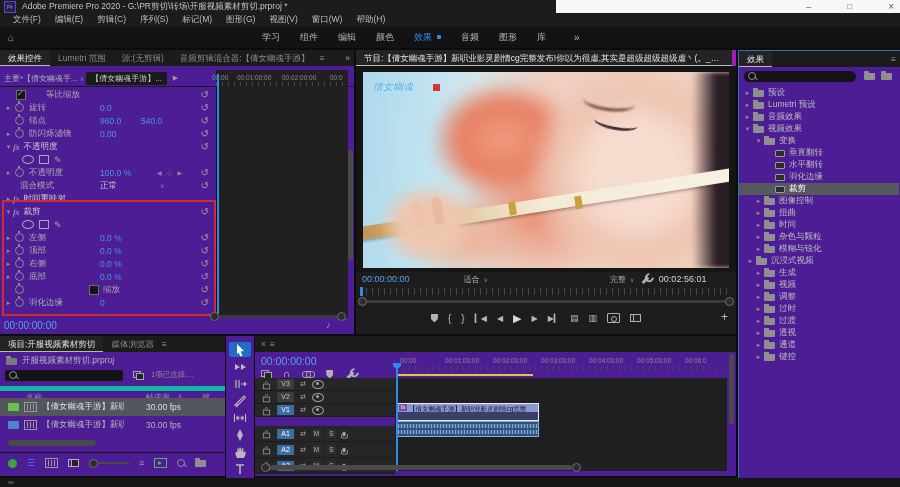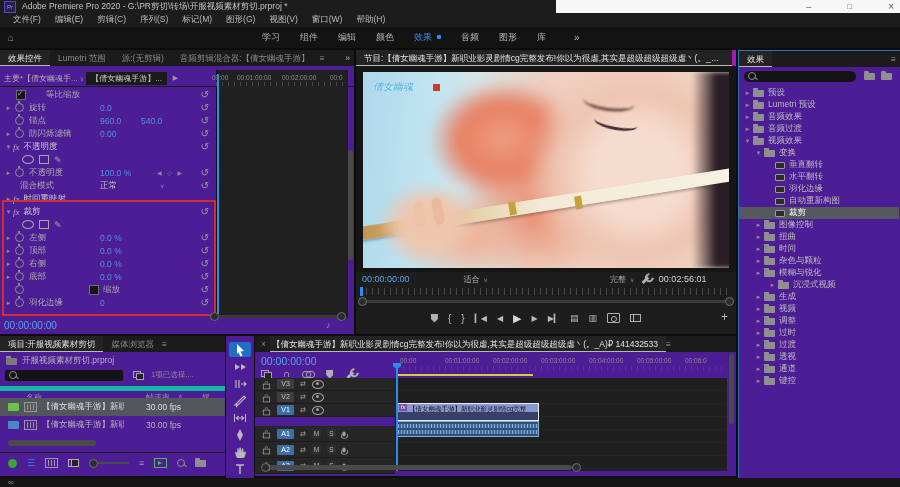--- a/index.html
+++ b/index.html
@@ -373,25 +373,20 @@
         <span class="fold-ic ic"></span>
         <span>Lumetri 预设</span>
       </div>
 
       <div class="fx-item k-folder closed" style="padding-left: 4px;">
         <span class="tw"></span>
         <span class="fold-ic ic"></span>
         <span>音频效果</span>
       </div>
 
-      <div class="fx-item k-folder closed" style="padding-left: 4px;">
-        <span class="tw"></span>
-        <span class="fold-ic ic"></span>
-        <span>音频过渡</span>
-      </div>
 
       <div class="fx-item k-folder open" style="padding-left: 4px;">
         <span class="tw"></span>
         <span class="fold-ic ic"></span>
         <span>视频效果</span>
       </div>
 
       <div class="fx-item k-folder open" style="padding-left: 15px;">
         <span class="tw"></span>
         <span class="fold-ic ic"></span>
@@ -409,25 +404,20 @@
         <span class="fold-ic ic"></span>
         <span>水平翻转</span>
       </div>
 
       <div class="fx-item k-effect" style="padding-left: 26px;">
         <span class="tw"></span>
         <span class="fold-ic ic"></span>
         <span>羽化边缘</span>
       </div>
 
-      <div class="fx-item k-effect" style="padding-left: 26px;">
-        <span class="tw"></span>
-        <span class="fold-ic ic"></span>
-        <span>自动重新构图</span>
-      </div>
 
       <div class="fx-item selected k-effect" style="padding-left: 26px;">
         <span class="tw"></span>
         <span class="fold-ic ic"></span>
         <span>裁剪</span>
       </div>
 
       <div class="fx-item k-folder closed" style="padding-left: 15px;">
         <span class="tw"></span>
         <span class="fold-ic ic"></span>
@@ -452,21 +442,21 @@
         <span class="fold-ic ic"></span>
         <span>杂色与颗粒</span>
       </div>
 
       <div class="fx-item k-folder closed" style="padding-left: 15px;">
         <span class="tw"></span>
         <span class="fold-ic ic"></span>
         <span>模糊与锐化</span>
       </div>
 
-      <div class="fx-item k-folder closed" style="padding-left: 29px; text-align: center;">
+      <div class="fx-item k-folder closed" style="padding-left: 7px; text-align: center;">
         <span class="tw"></span>
         <span class="fold-ic ic"></span>
         <span>沉浸式视频</span>
       </div>
 
       <div class="fx-item k-folder closed" style="padding-left: 15px;">
         <span class="tw"></span>
         <span class="fold-ic ic"></span>
         <span>生成</span>
       </div>
@@ -612,21 +602,20 @@
   <div class="tool">
       <svg class="ticon" width="14" height="14" viewBox="0 0 14 14">
         <path d="M3 3 H11 M7 3 V12" stroke="#b9b9b9" stroke-width="1.5" fill="none"></path>
       </svg>
     </div>
 </div>
 
 <div class="panel" style="left:255px;top:336px;width:481px;height:140px">
   <div class="tabbar">
     <span style="color:#8a8a8a;margin:0 4px 0 6px">×</span>
-    <span class="tab active" style="max-width:395px;overflow:hidden;text-overflow:ellipsis;padding-left:2px">【倩女幽魂手游】新职业影灵剧情cg完整发布!你以为很虐,其实是超级超级超级虐丶(。_A)₽ 141432533</span>
     <span class="mi">≡</span>
   </div>
 
   <div class="abs" style="left:6px;top:19px;font-size:10.5px;color:#55a3ea">00:00:00:00</div>
   <span class="rlab" style="left:145px;top:21px">00:00</span>
   <span class="rlab" style="left:190px;top:21px">00:01:00:00</span>
   <span class="rlab" style="left:238px;top:21px">00:02:00:00</span>
   <span class="rlab" style="left:286px;top:21px">00:03:00:00</span>
   <span class="rlab" style="left:334px;top:21px">00:04:00:00</span>
   <span class="rlab" style="left:382px;top:21px">00:05:00:00</span>

